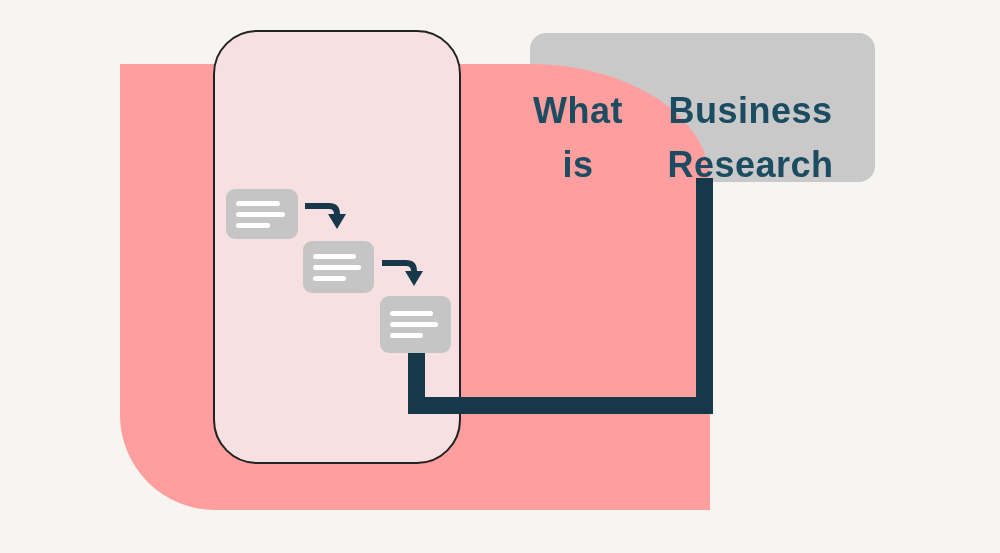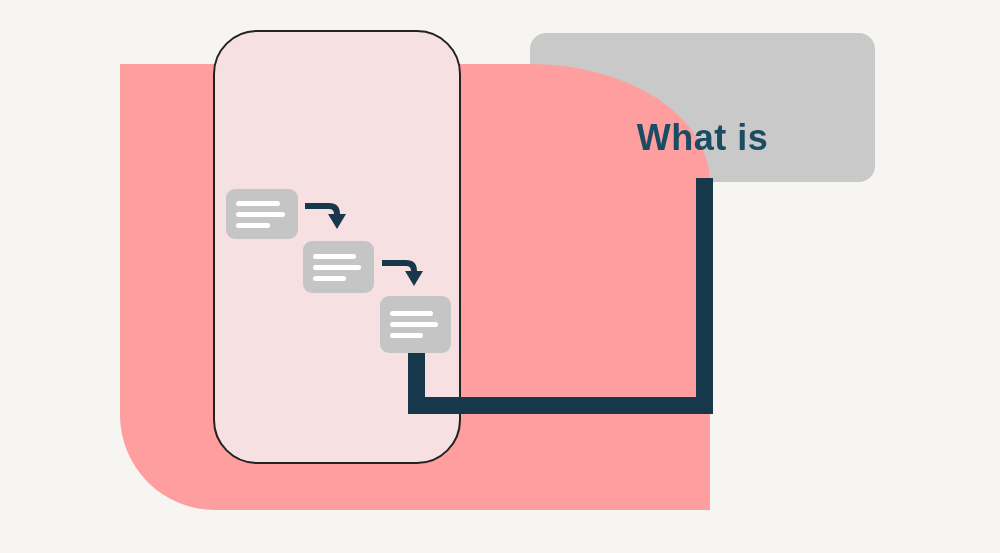--- a/index.html
+++ b/index.html
@@ -144,15 +144,16 @@
   </div>
   <div class="flow-arrow fa2">
     <svg viewBox="0 0 48 36" aria-hidden="true">
       <path class="stroke" d="M1 8 H25 Q33 8 33 16 V18" fill="none" stroke-width="6"></path>
       <polygon class="fill" points="24,16 42,16 33,31"></polygon>
     </svg>
   </div>
 
   <div class="title-text">
     <span>What is</span>
+    <span>Business Research</span>
   </div>
 
 </div>
 
 </body></html>

